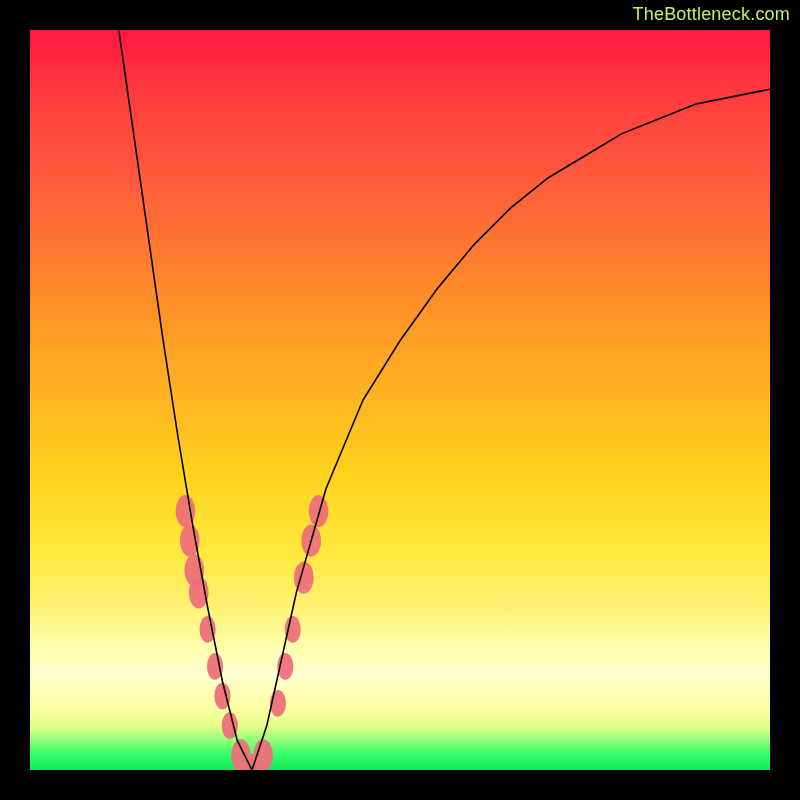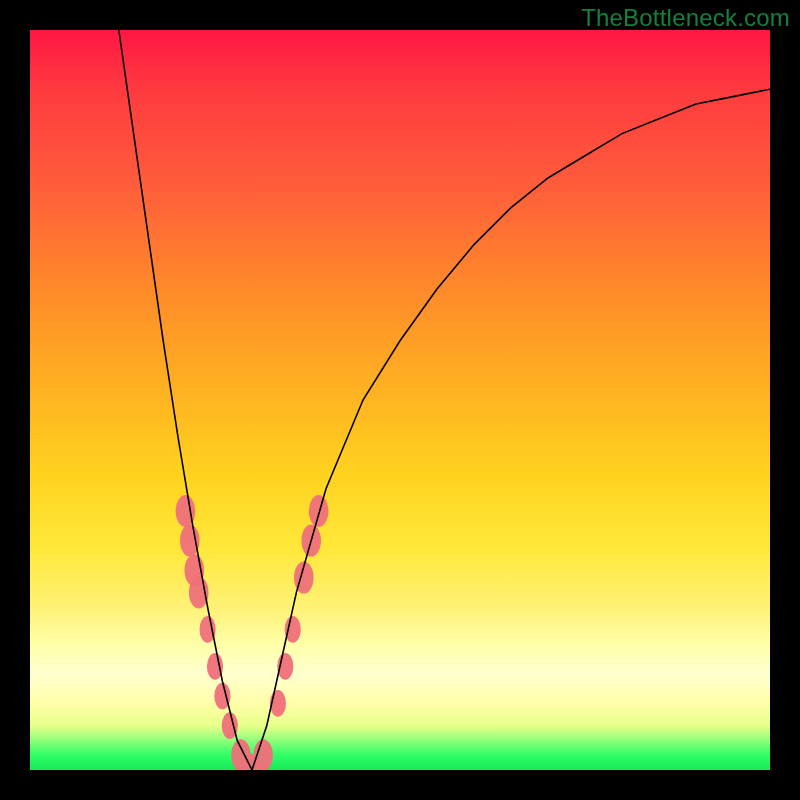--- a/index.html
+++ b/index.html
@@ -61,22 +61,22 @@
   }
   .blob {
     fill: #ef707a;
     stroke: none;
     opacity: 0.95;
   }
   .watermark {
     position: absolute;
     top: 4px;
     right: 10px;
-    color: #15803d;
-    font-size: 24px;
+    color: #bef264;
+    font-size: 18px;
     letter-spacing: 0.2px;
     user-select: none;
   }
 </style>
 </head>
 <body>
 
 <div class="frame">
   <div class="plot-area">
     <div class="gradient"></div>

